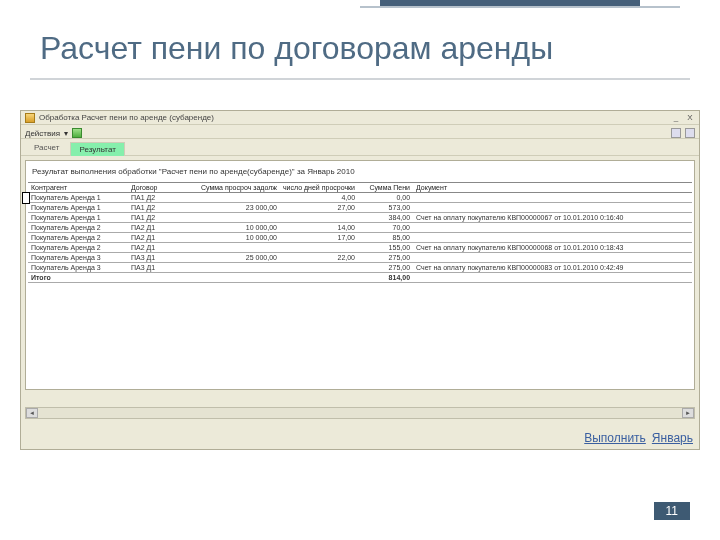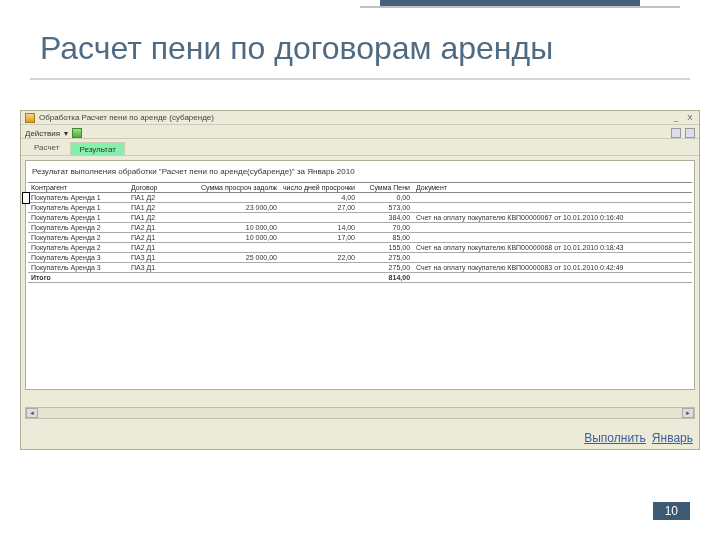--- a/index.html
+++ b/index.html
@@ -176,13 +176,13 @@
     <div class="sb-btn">►</div>
   </div>
   <div class="footer">
     <span class="fbtn">Выполнить</span>
     <span class="fbtn">Январь</span>
   </div>
 </div>
 
 <div class="brk"></div>
 
-<div class="pagenum">10</div>
+<div class="pagenum">11</div>
 
 </body></html>

